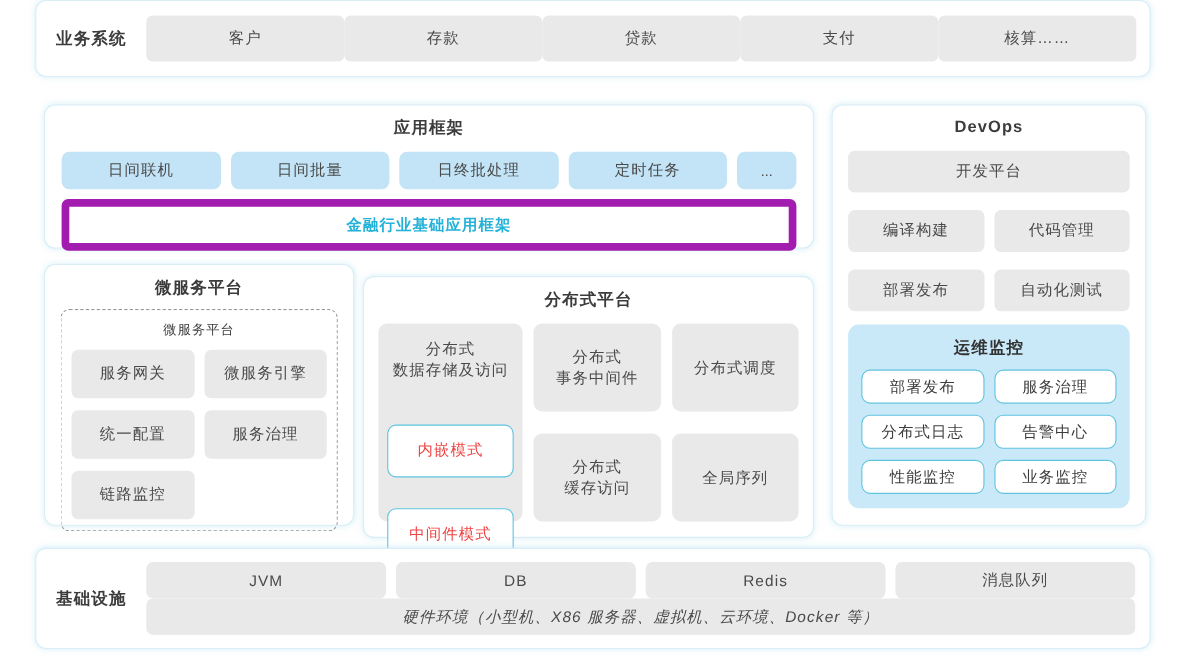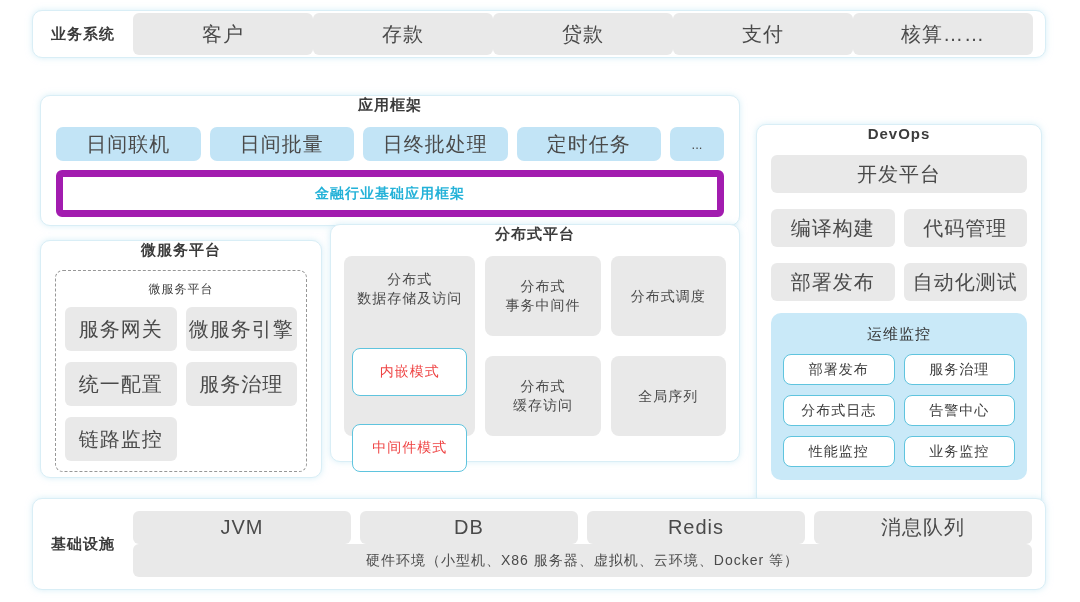--- a/index.html
+++ b/index.html
@@ -12,45 +12,46 @@
     border: 1.5px solid #d9eef6;
     border-radius: 10px;
     box-shadow: 0 0 6px rgba(180,224,240,.55);
   }
 
   .panel-title {
     text-align: center;
     font-size: 15px;
     font-weight: 600;
     color: #3c3c3c;
+    padding-top: 11px;
     letter-spacing: 1px;
   }
 
   .side-label {
     flex: 0 0 100px;
     text-align: center;
     font-weight: bold;
     font-size: 15px;
     color: #3c3c3c;
     letter-spacing: 1px;
   }
 
   .chip {
     background: #e9e9e9;
     border-radius: 6px;
     color: #4a4a4a;
-    font-size: 20px;
+    font-size: 14px;
     display: flex;
     align-items: center;
     justify-content: center;
     letter-spacing: 1px;
   }
 
   
-  #p-business { left: 32px; top: 10px; width: 1014px; height: 48px;
+  #p-business { left: 32px; top: 0; width: 1014px; height: 70px;
     display: flex; align-items: center; gap: 0; padding-right: 12px; }
   #p-business .chip { flex: 1; height: 42px; }
 
   
   #p-appfw { left: 40px; top: 95px; width: 700px; height: 131px; }
   #p-appfw .row { display: flex; gap: 9px; margin: 12px 15px 0; }
   #p-appfw .chip { flex: 1; height: 34px; background: #c2e4f6; border-radius: 7px; }
   #p-appfw .chip.dots { flex: 0 0 54px; font-size: 13px; letter-spacing: 0; }
   .base-box {
     margin: 9px 15px 0; height: 47px;
@@ -64,21 +65,21 @@
   .dashed-box {
     margin: 10px 14px 0;
     border: 1px dashed #979797; border-radius: 8px;
     padding: 8px 9px 10px;
   }
   .inner-title { text-align: center; font-size: 12px; color: #3c3c3c; margin: 2px 0 9px; letter-spacing: 1px; }
   .grid2 { display: grid; grid-template-columns: 1fr 1fr; gap: 11px 9px; }
   #p-micro .chip { height: 44px; }
 
   
-  #p-dist { left: 330px; top: 224px; width: 410px; height: 238px; }
+  #p-dist { left: 330px; top: 251px; width: 410px; height: 238px; }
   .dist-body { display: flex; gap: 10px; margin: 12px 13px 0; }
   .dist-col { flex: 1; display: flex; flex-direction: column; gap: 20px; }
   .cell {
     background: #e9e9e9; border-radius: 8px; height: 80px;
     display: flex; align-items: center; justify-content: center;
     text-align: center; font-size: 14px; color: #4a4a4a;
     white-space: pre-line; line-height: 1.35; letter-spacing: 1px;
   }
   .storage {
     background: #e9e9e9; border-radius: 8px; height: 180px;
@@ -90,46 +91,46 @@
   }
   .white-box {
     background: #fff; border: 1px solid #5fc4de; border-radius: 8px;
     flex: 0 0 48px; margin-top: 8px;
     display: flex; align-items: center; justify-content: center;
     font-size: 14px; color: #ef4444; letter-spacing: 1px;
   }
   .white-box:first-of-type { margin-top: 0; }
 
   
-  #p-devops { left: 756px; top: 95px; width: 286px; height: 383px; margin-top: 29px; }
+  #p-devops { left: 756px; top: 95px; width: 286px; height: 383px; }
   #p-devops .wide { margin: 13px 14px 0; height: 38px; }
   #p-devops .row { display: flex; gap: 9px; margin: 16px 14px 0; }
   #p-devops .row .chip { flex: 1; height: 38px; }
   .monitor {
     margin: 12px 14px 0; background: #c9e9f8; border-radius: 10px;
     padding: 9px 12px 13px;
   }
-  .monitor-title { text-align: center; font-weight: normal; font-size: 15px; color: #333; margin: 3px 0 10px; letter-spacing: 1px; }
+  .monitor-title { text-align: center; font-weight: bold; font-size: 15px; color: #333; margin: 3px 0 10px; letter-spacing: 1px; }
   .monitor .grid2 { gap: 10px 9px; }
   .mchip {
     background: #fff; border: 1.5px solid #5fc4de; border-radius: 8px;
     height: 31px; display: flex; align-items: center; justify-content: center;
     font-size: 14px; color: #3c3c3c; letter-spacing: 1px;
   }
 
   
   #p-infra { left: 32px; top: 498px; width: 1014px; height: 92px;
     display: flex; align-items: center; }
   .infra-body { flex: 1; margin-right: 13px; }
   .infra-row { display: flex; gap: 9px; }
   .infra-row .chip { flex: 1; height: 33px; }
   .hw-bar {
     margin-top: 0; height: 33px; background: #e9e9e9; border-radius: 6px;
     display: flex; align-items: center; justify-content: center;
-    font-size: 14px; color: #4a4a4a; letter-spacing: 1px;
+    font-size: 14px; color: #4a4a4a; letter-spacing: 1px; font-style: italic;
   }
 </style>
 </head>
 <body>
 
 <div class="panel" id="p-business">
   <div class="side-label">业务系统</div>
   <div class="chip">客户</div>
   <div class="chip">存款</div>
   <div class="chip">贷款</div>

